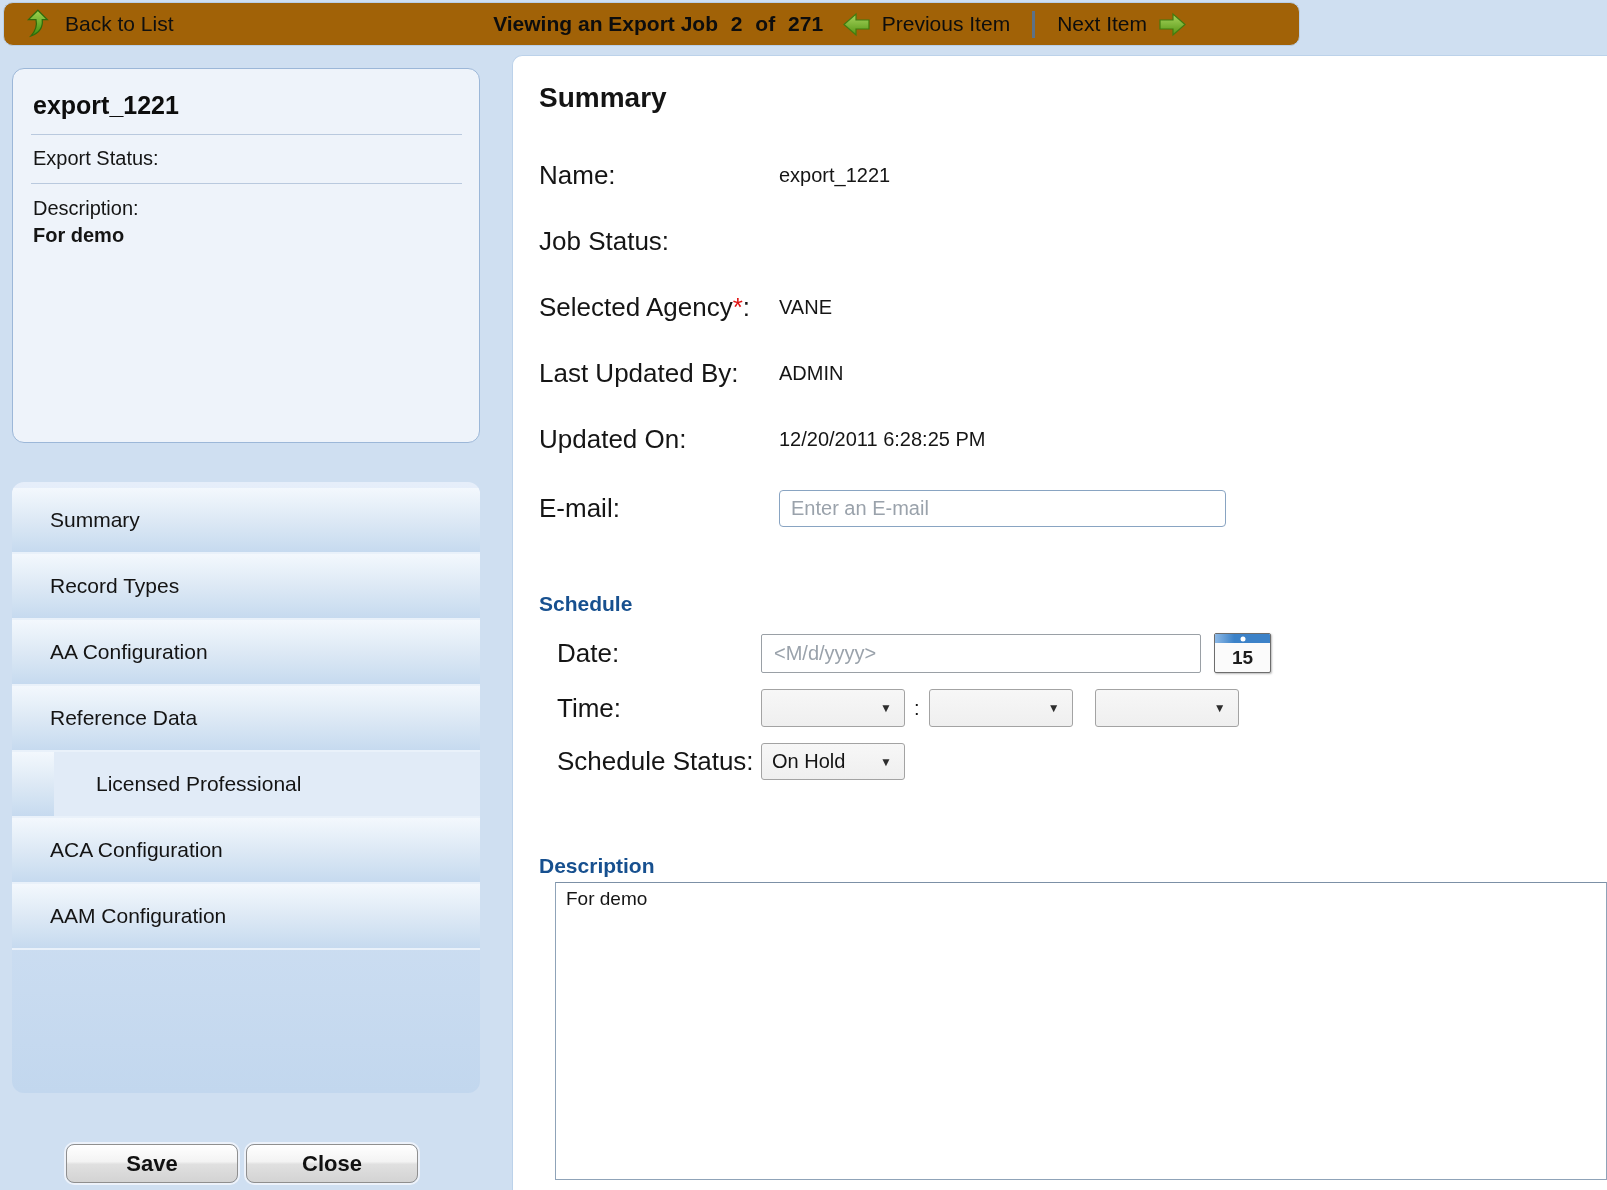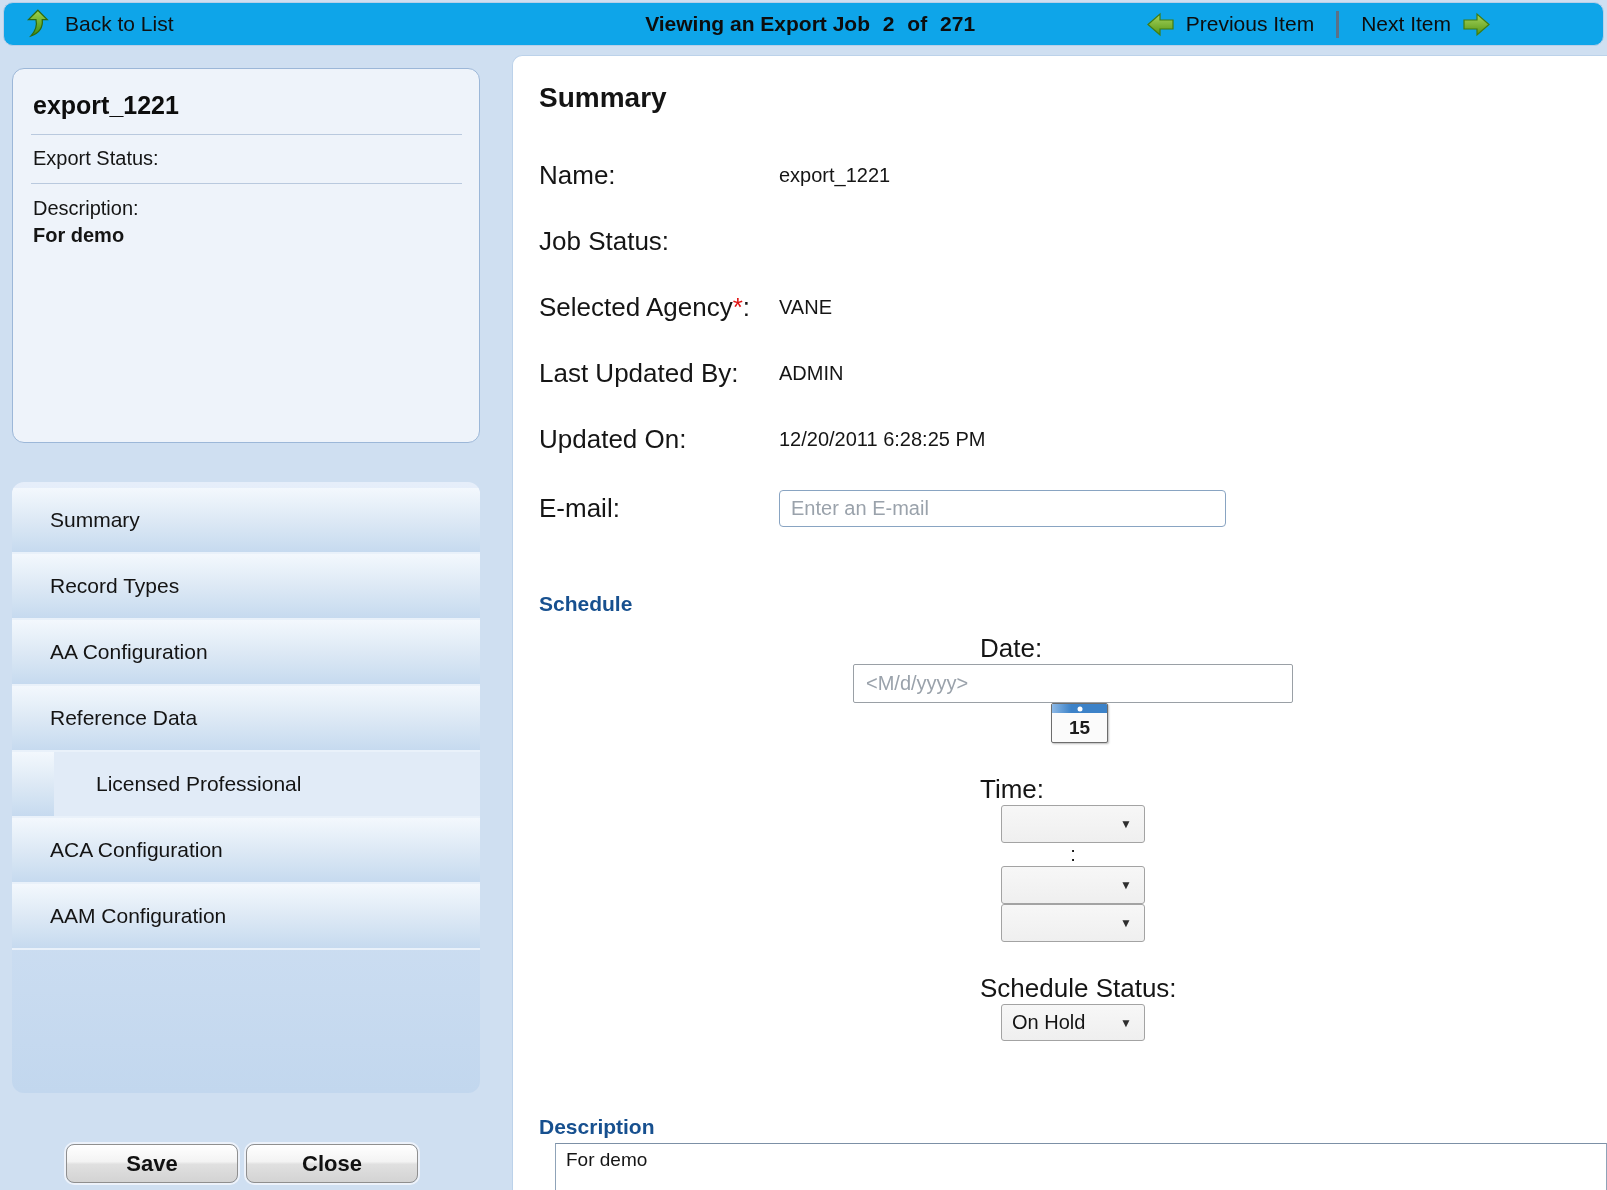--- a/index.html
+++ b/index.html
@@ -9,22 +9,22 @@
     background: #cfdff1;
     font-family: "Liberation Sans", "DejaVu Sans", sans-serif;
     color: #151515;
     overflow: hidden;
     position: relative;
   }
 
   
   .topbar {
     position: absolute; left: 3px; top: 2px;
-    width: 1601px; height: 44px;
-    background: #0ea5e9;
+    width: 1297px; height: 44px;
+    background: #a16207;
     border: 1px solid #b9cfe8;
     border-radius: 10px;
     display: flex; 
   }
   .back-btn {
     display: flex; align-items: center; gap: 9px;
     margin-left: 22px; font-size: 21px; color: #101010; cursor: pointer;
   }
   .tb-title {
     position: absolute; left: 50%; top: 50%;
@@ -112,21 +112,21 @@
     width: 447px; height: 37px;
     border: 1px solid #89a4c2; border-radius: 4px;
     font-family: inherit; font-size: 20px; color: #222;
     padding: 0 11px; outline: none;
   }
   .email-input::placeholder { color: #9aa2ab; }
 
   .sec-heading { font-size: 21px; font-weight: bold; color: #17508f; margin: 65px 0 17px 0; }
   .sec-heading.desc { margin: 74px 0 4px 0; }
 
-  .srow { margin-bottom: 31px; flex-direction: column; }
+  .srow { margin-bottom: 16px; }
   .date-input {
     width: 440px; height: 39px;
     border: 1px solid #9aa0a6; border-radius: 2px;
     font-family: inherit; font-size: 20px; color: #222;
     padding: 0 12px; outline: none;
   }
   .date-input::placeholder { color: #9aa2ab; }
 
   .cal {
     margin-left: 13px; width: 57px; height: 40px;

